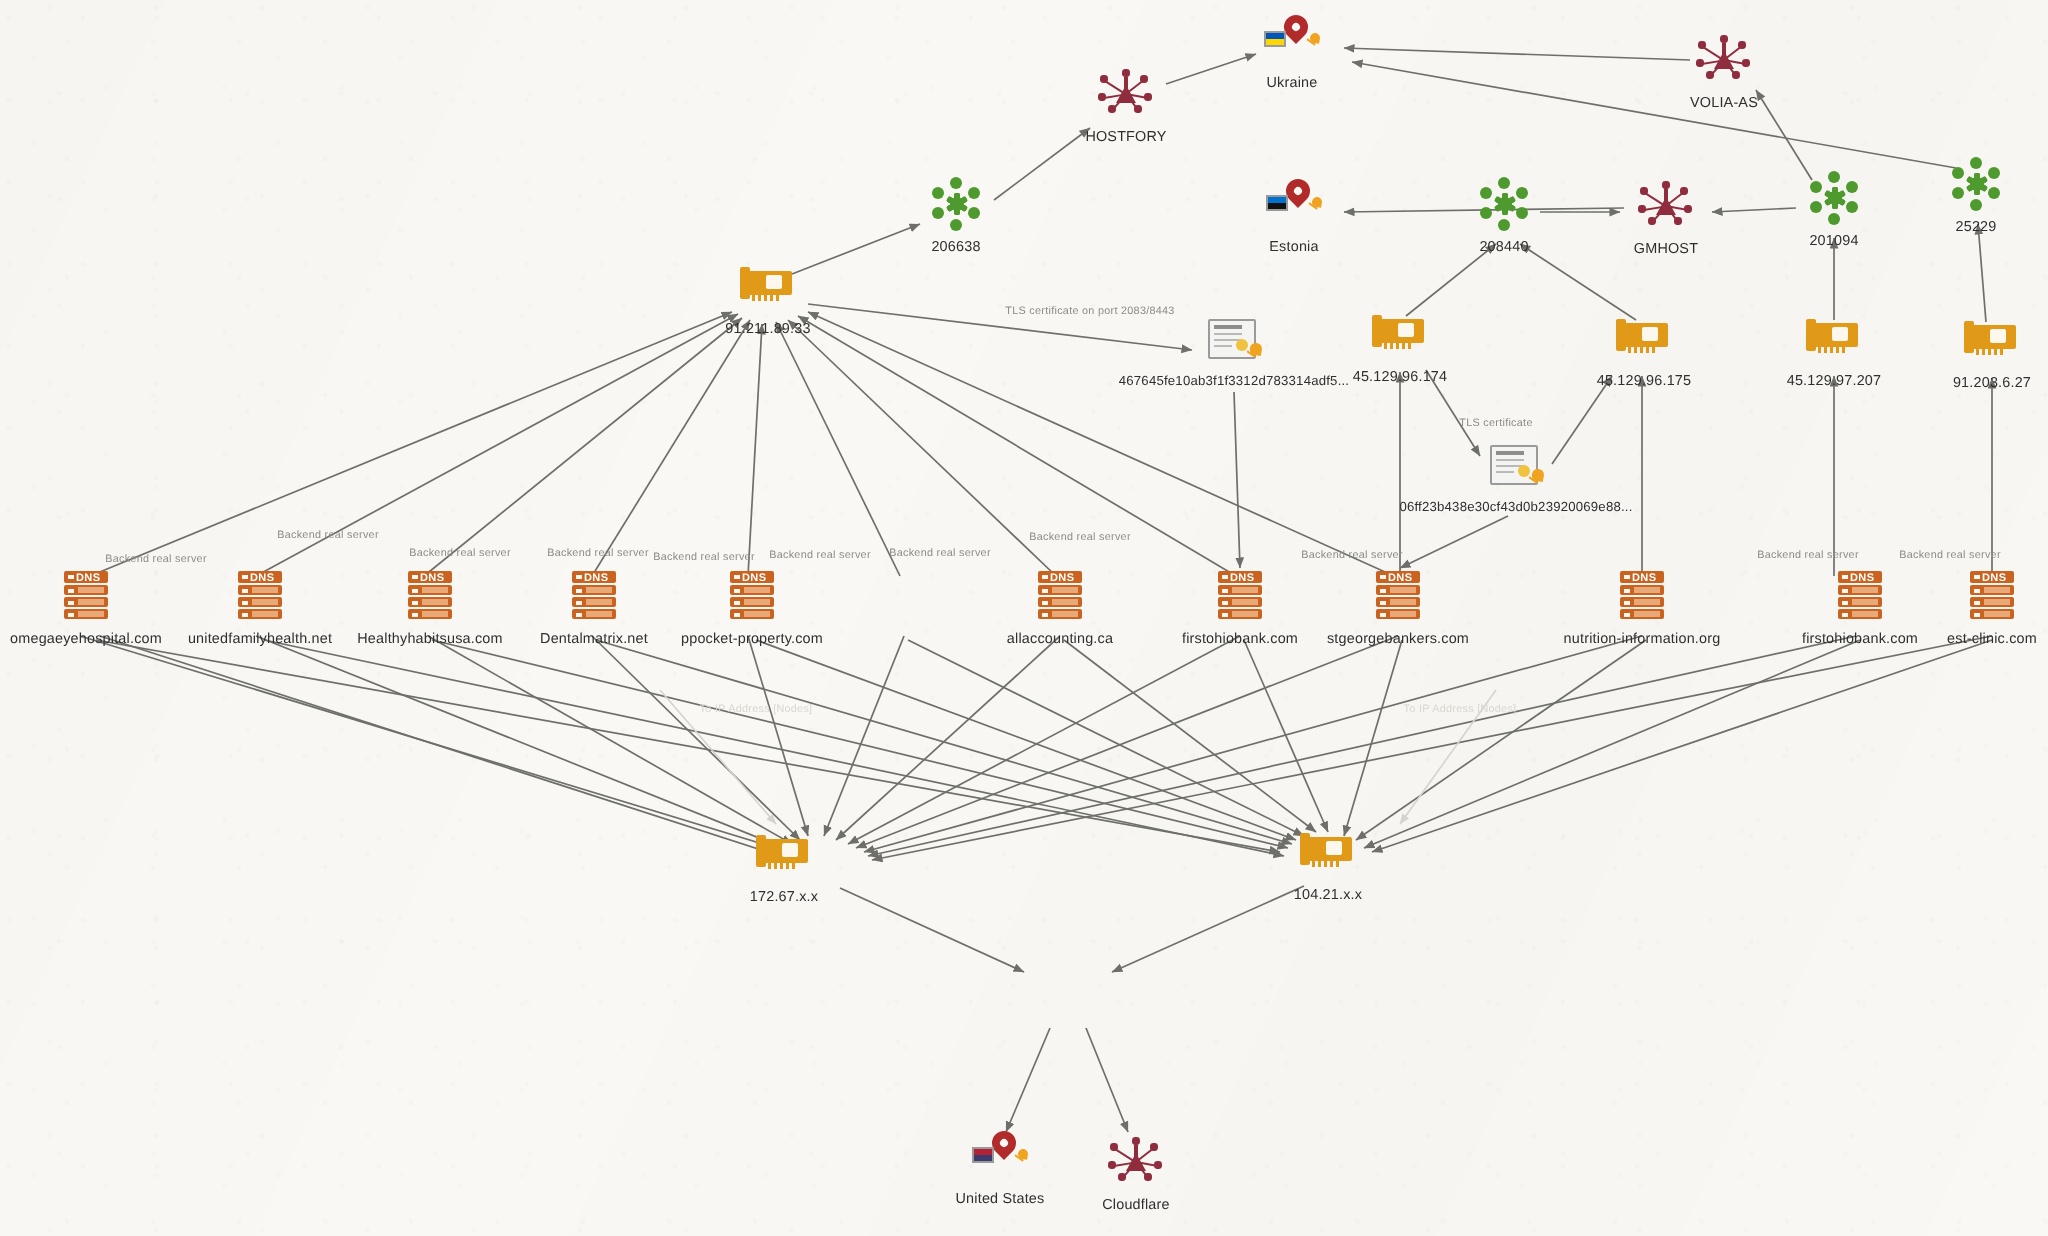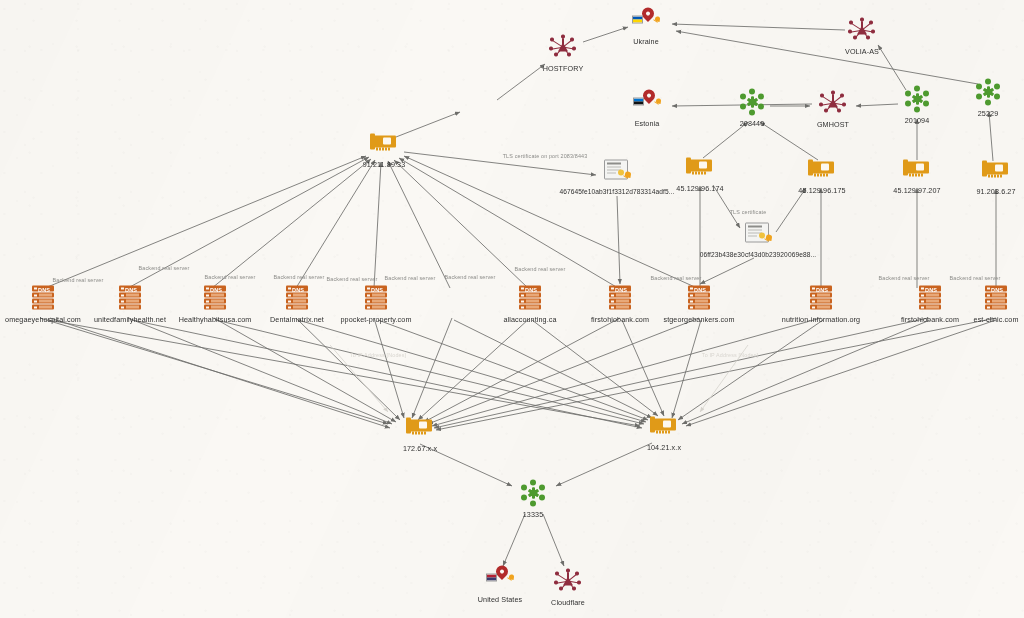--- a/index.html
+++ b/index.html
@@ -319,99 +319,99 @@
           <div class="lnk" style="left: 13px; top: 11px; width: 10px; transform: rotate(53.1301deg);"></div>
           <i style="left: 17.3px; top: 17.3px;"></i>
           <div class="lnk" style="left: 13px; top: 11px; width: 10px; transform: rotate(-90deg);"></div>
           <i style="left: 11.3px; top: -0.7px;"></i>
           <div class="stem"></div>
           <div class="tri"></div>
         </div>
       </div>
       <div class="lbl">Cloudflare</div>
     </div>
-    <div class="node" style="left: 752px; top: 107px;">
+    <div class="node" style="left: 478px; top: 107px;">
       <div class="glyph">
         <div class="ico-as">
           <i class="spoke" style="transform: rotate(0deg);"></i>
           <i class="knob" style="left: 10px; top: -0.5px;"></i>
           <i class="spoke" style="transform: rotate(60deg);"></i>
           <i class="knob" style="left: 19.0933px; top: 4.75px;"></i>
           <i class="spoke" style="transform: rotate(120deg);"></i>
           <i class="knob" style="left: 19.0933px; top: 15.25px;"></i>
           <i class="spoke" style="transform: rotate(180deg);"></i>
           <i class="knob" style="left: 10px; top: 20.5px;"></i>
           <i class="spoke" style="transform: rotate(240deg);"></i>
           <i class="knob" style="left: 0.906733px; top: 15.25px;"></i>
           <i class="spoke" style="transform: rotate(300deg);"></i>
           <i class="knob" style="left: 0.906733px; top: 4.75px;"></i>
           <i class="core"></i>
         </div>
       </div>
-      <div class="lbl">208440</div>
-    </div>
-    <div class="node" style="left: 917px; top: 104px;">
+      <div class="lbl">206638</div>
+    </div>
+    <div class="node" style="left: 752px; top: 107px;">
       <div class="glyph">
         <div class="ico-as">
           <i class="spoke" style="transform: rotate(0deg);"></i>
           <i class="knob" style="left: 10px; top: -0.5px;"></i>
           <i class="spoke" style="transform: rotate(60deg);"></i>
           <i class="knob" style="left: 19.0933px; top: 4.75px;"></i>
           <i class="spoke" style="transform: rotate(120deg);"></i>
           <i class="knob" style="left: 19.0933px; top: 15.25px;"></i>
           <i class="spoke" style="transform: rotate(180deg);"></i>
           <i class="knob" style="left: 10px; top: 20.5px;"></i>
           <i class="spoke" style="transform: rotate(240deg);"></i>
           <i class="knob" style="left: 0.906733px; top: 15.25px;"></i>
           <i class="spoke" style="transform: rotate(300deg);"></i>
           <i class="knob" style="left: 0.906733px; top: 4.75px;"></i>
           <i class="core"></i>
         </div>
       </div>
-      <div class="lbl">201094</div>
-    </div>
-    <div class="node" style="left: 988px; top: 97px;">
+      <div class="lbl">208440</div>
+    </div>
+    <div class="node" style="left: 917px; top: 104px;">
       <div class="glyph">
         <div class="ico-as">
           <i class="spoke" style="transform: rotate(0deg);"></i>
           <i class="knob" style="left: 10px; top: -0.5px;"></i>
           <i class="spoke" style="transform: rotate(60deg);"></i>
           <i class="knob" style="left: 19.0933px; top: 4.75px;"></i>
           <i class="spoke" style="transform: rotate(120deg);"></i>
           <i class="knob" style="left: 19.0933px; top: 15.25px;"></i>
           <i class="spoke" style="transform: rotate(180deg);"></i>
           <i class="knob" style="left: 10px; top: 20.5px;"></i>
           <i class="spoke" style="transform: rotate(240deg);"></i>
           <i class="knob" style="left: 0.906733px; top: 15.25px;"></i>
           <i class="spoke" style="transform: rotate(300deg);"></i>
           <i class="knob" style="left: 0.906733px; top: 4.75px;"></i>
           <i class="core"></i>
         </div>
       </div>
-      <div class="lbl">25229</div>
-    </div>
-    <div class="node" style="left: 533px; top: 498px;">
+      <div class="lbl">201094</div>
+    </div>
+    <div class="node" style="left: 988px; top: 97px;">
       <div class="glyph">
         <div class="ico-as">
           <i class="spoke" style="transform: rotate(0deg);"></i>
           <i class="knob" style="left: 10px; top: -0.5px;"></i>
           <i class="spoke" style="transform: rotate(60deg);"></i>
           <i class="knob" style="left: 19.0933px; top: 4.75px;"></i>
           <i class="spoke" style="transform: rotate(120deg);"></i>
           <i class="knob" style="left: 19.0933px; top: 15.25px;"></i>
           <i class="spoke" style="transform: rotate(180deg);"></i>
           <i class="knob" style="left: 10px; top: 20.5px;"></i>
           <i class="spoke" style="transform: rotate(240deg);"></i>
           <i class="knob" style="left: 0.906733px; top: 15.25px;"></i>
           <i class="spoke" style="transform: rotate(300deg);"></i>
           <i class="knob" style="left: 0.906733px; top: 4.75px;"></i>
           <i class="core"></i>
         </div>
       </div>
-      <div class="lbl">13335</div>
+      <div class="lbl">25229</div>
     </div>
     <div class="node" style="left: 500px; top: 583px;">
       <div class="glyph">
         <div class="ico-pin">
           <div class="drop"></div>
           <div class="flag">
             <span style="background: rgb(178, 34, 52);"></span>
             <span style="background: rgb(60, 59, 110);"></span>
           </div>
           <div class="tack"></div>
@@ -467,21 +467,21 @@
       <div class="glyph">
         <div class="ico-nic">
           <div class="plate"></div>
           <div class="board"></div>
           <div class="port"></div>
           <div class="pins"></div>
         </div>
       </div>
       <div class="lbl">91.203.6.27</div>
     </div>
-    <div class="node" style="left: 420px; top: 432px;">
+    <div class="node" style="left: 392px; top: 432px;">
       <div class="glyph">
         <div class="ico-nic">
           <div class="plate"></div>
           <div class="board"></div>
           <div class="port"></div>
           <div class="pins"></div>
         </div>
       </div>
       <div class="lbl">172.67.x.x</div>
     </div>

